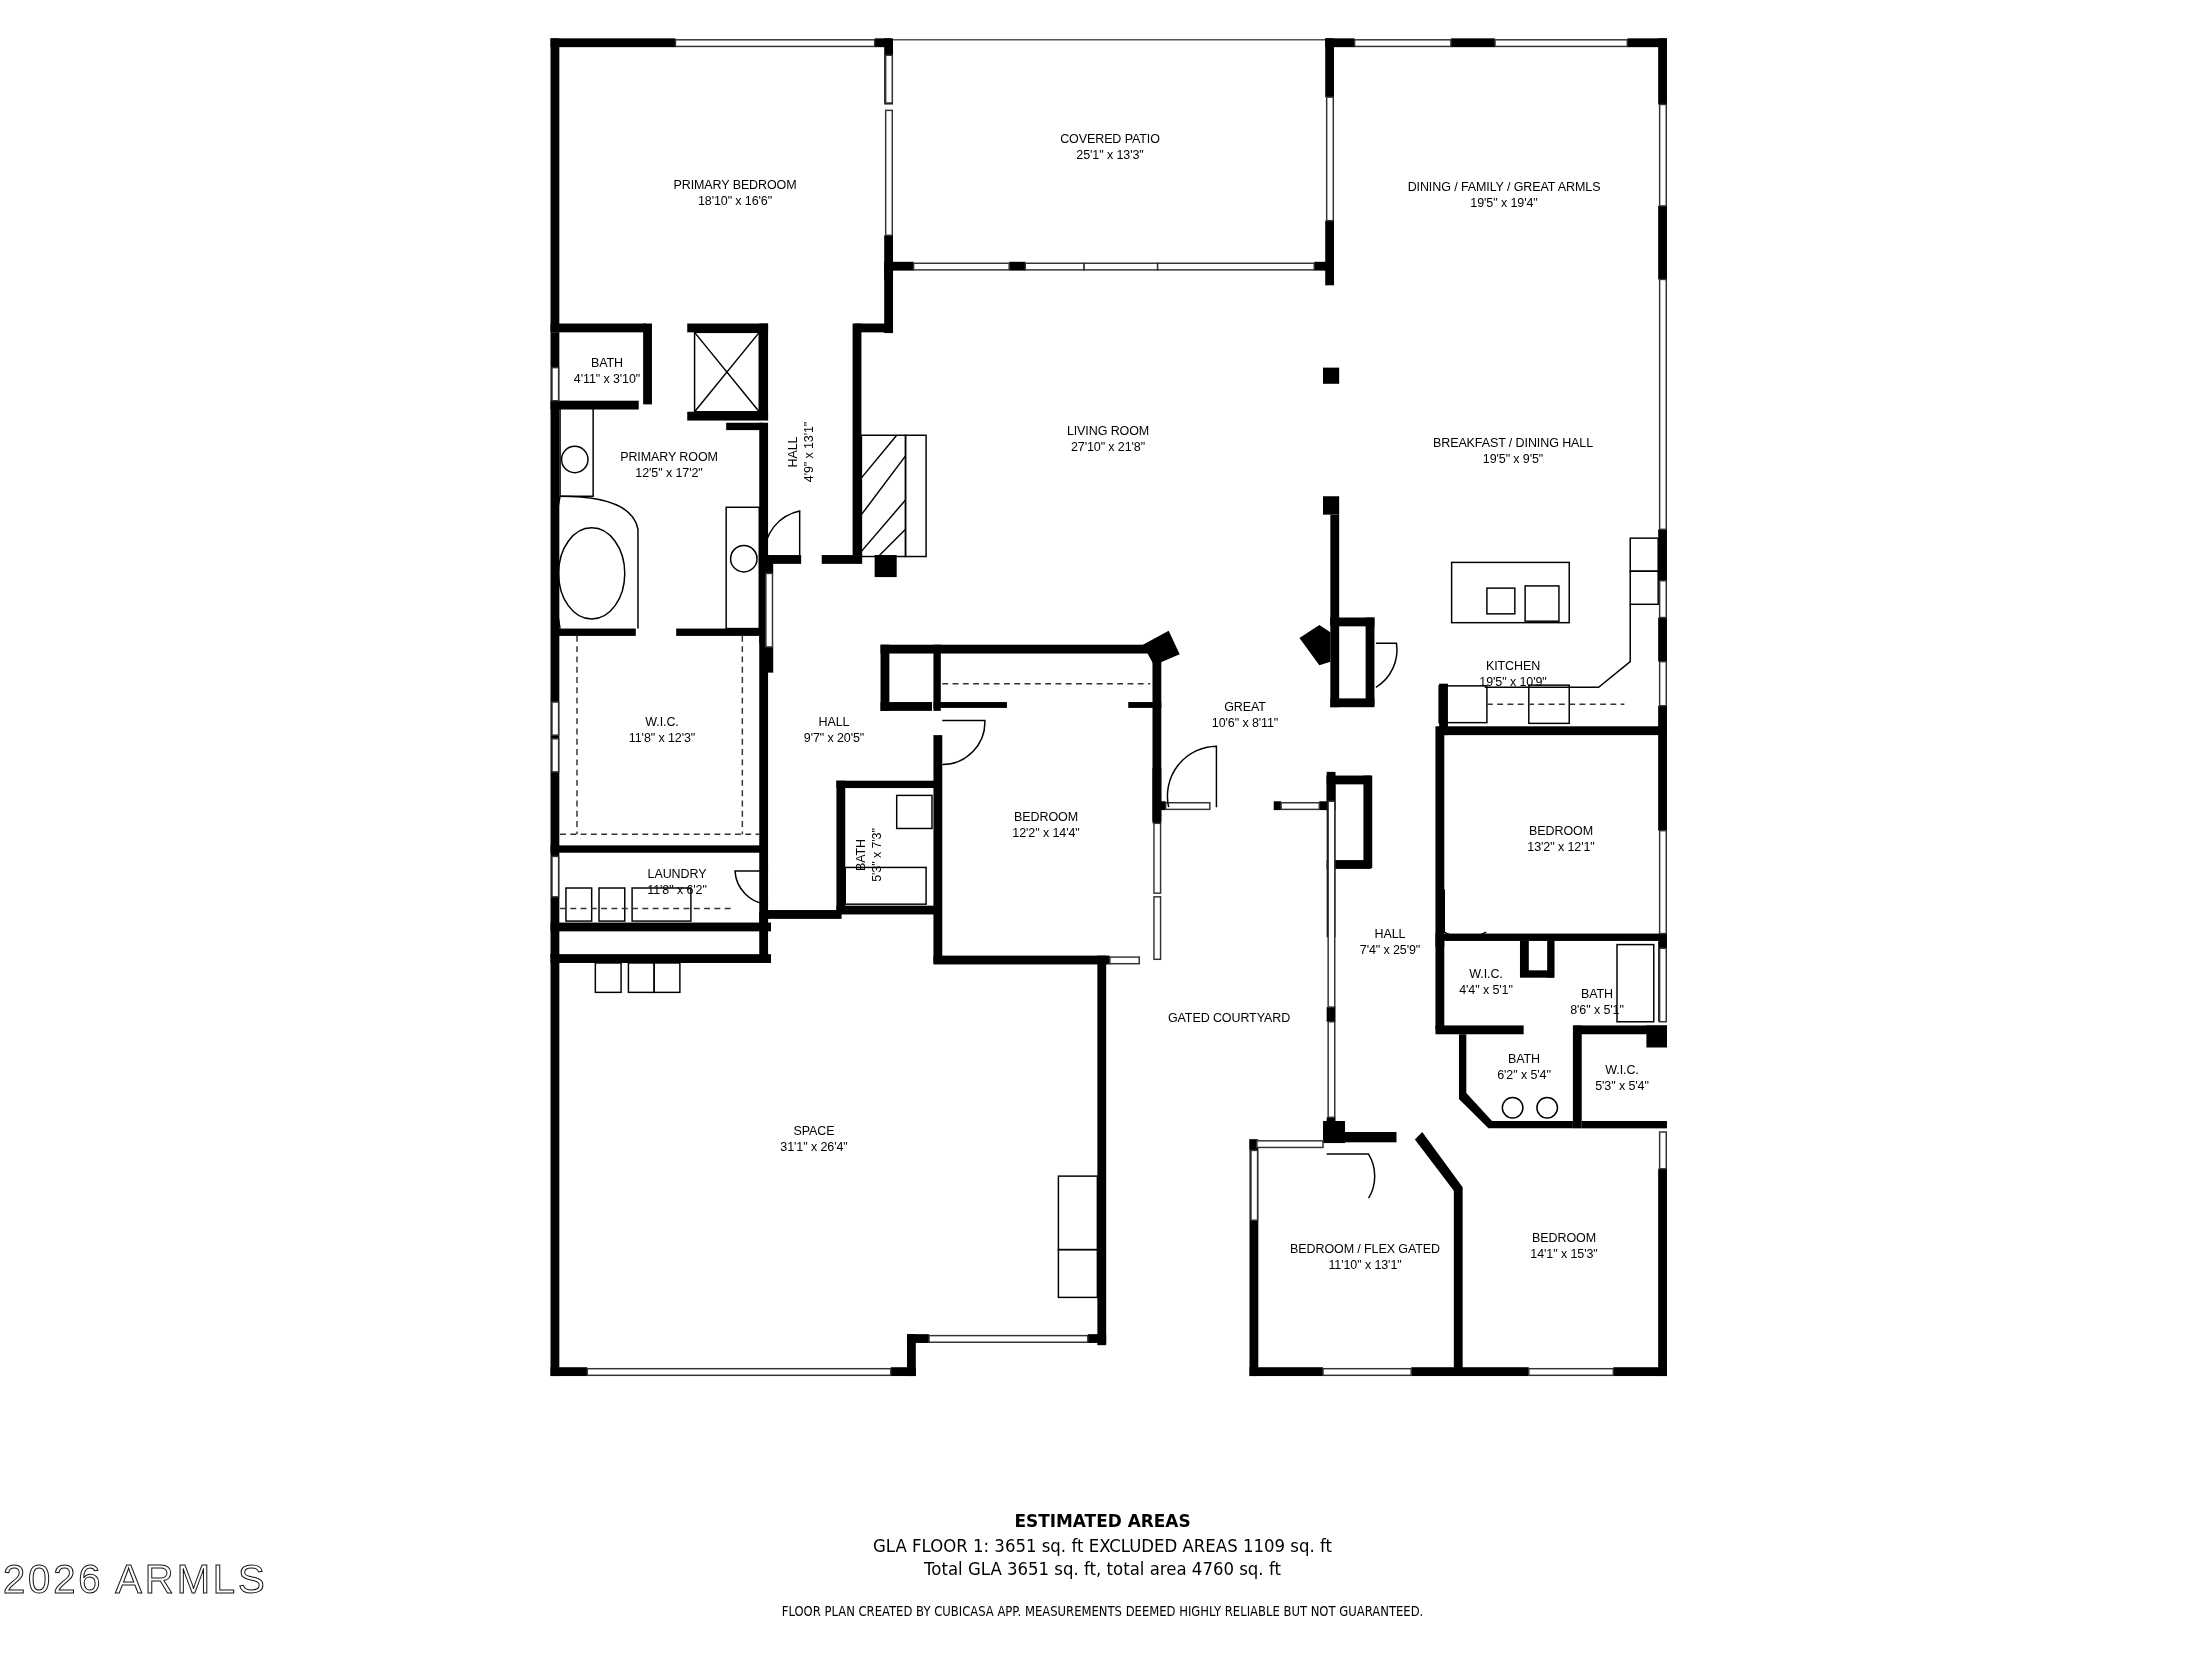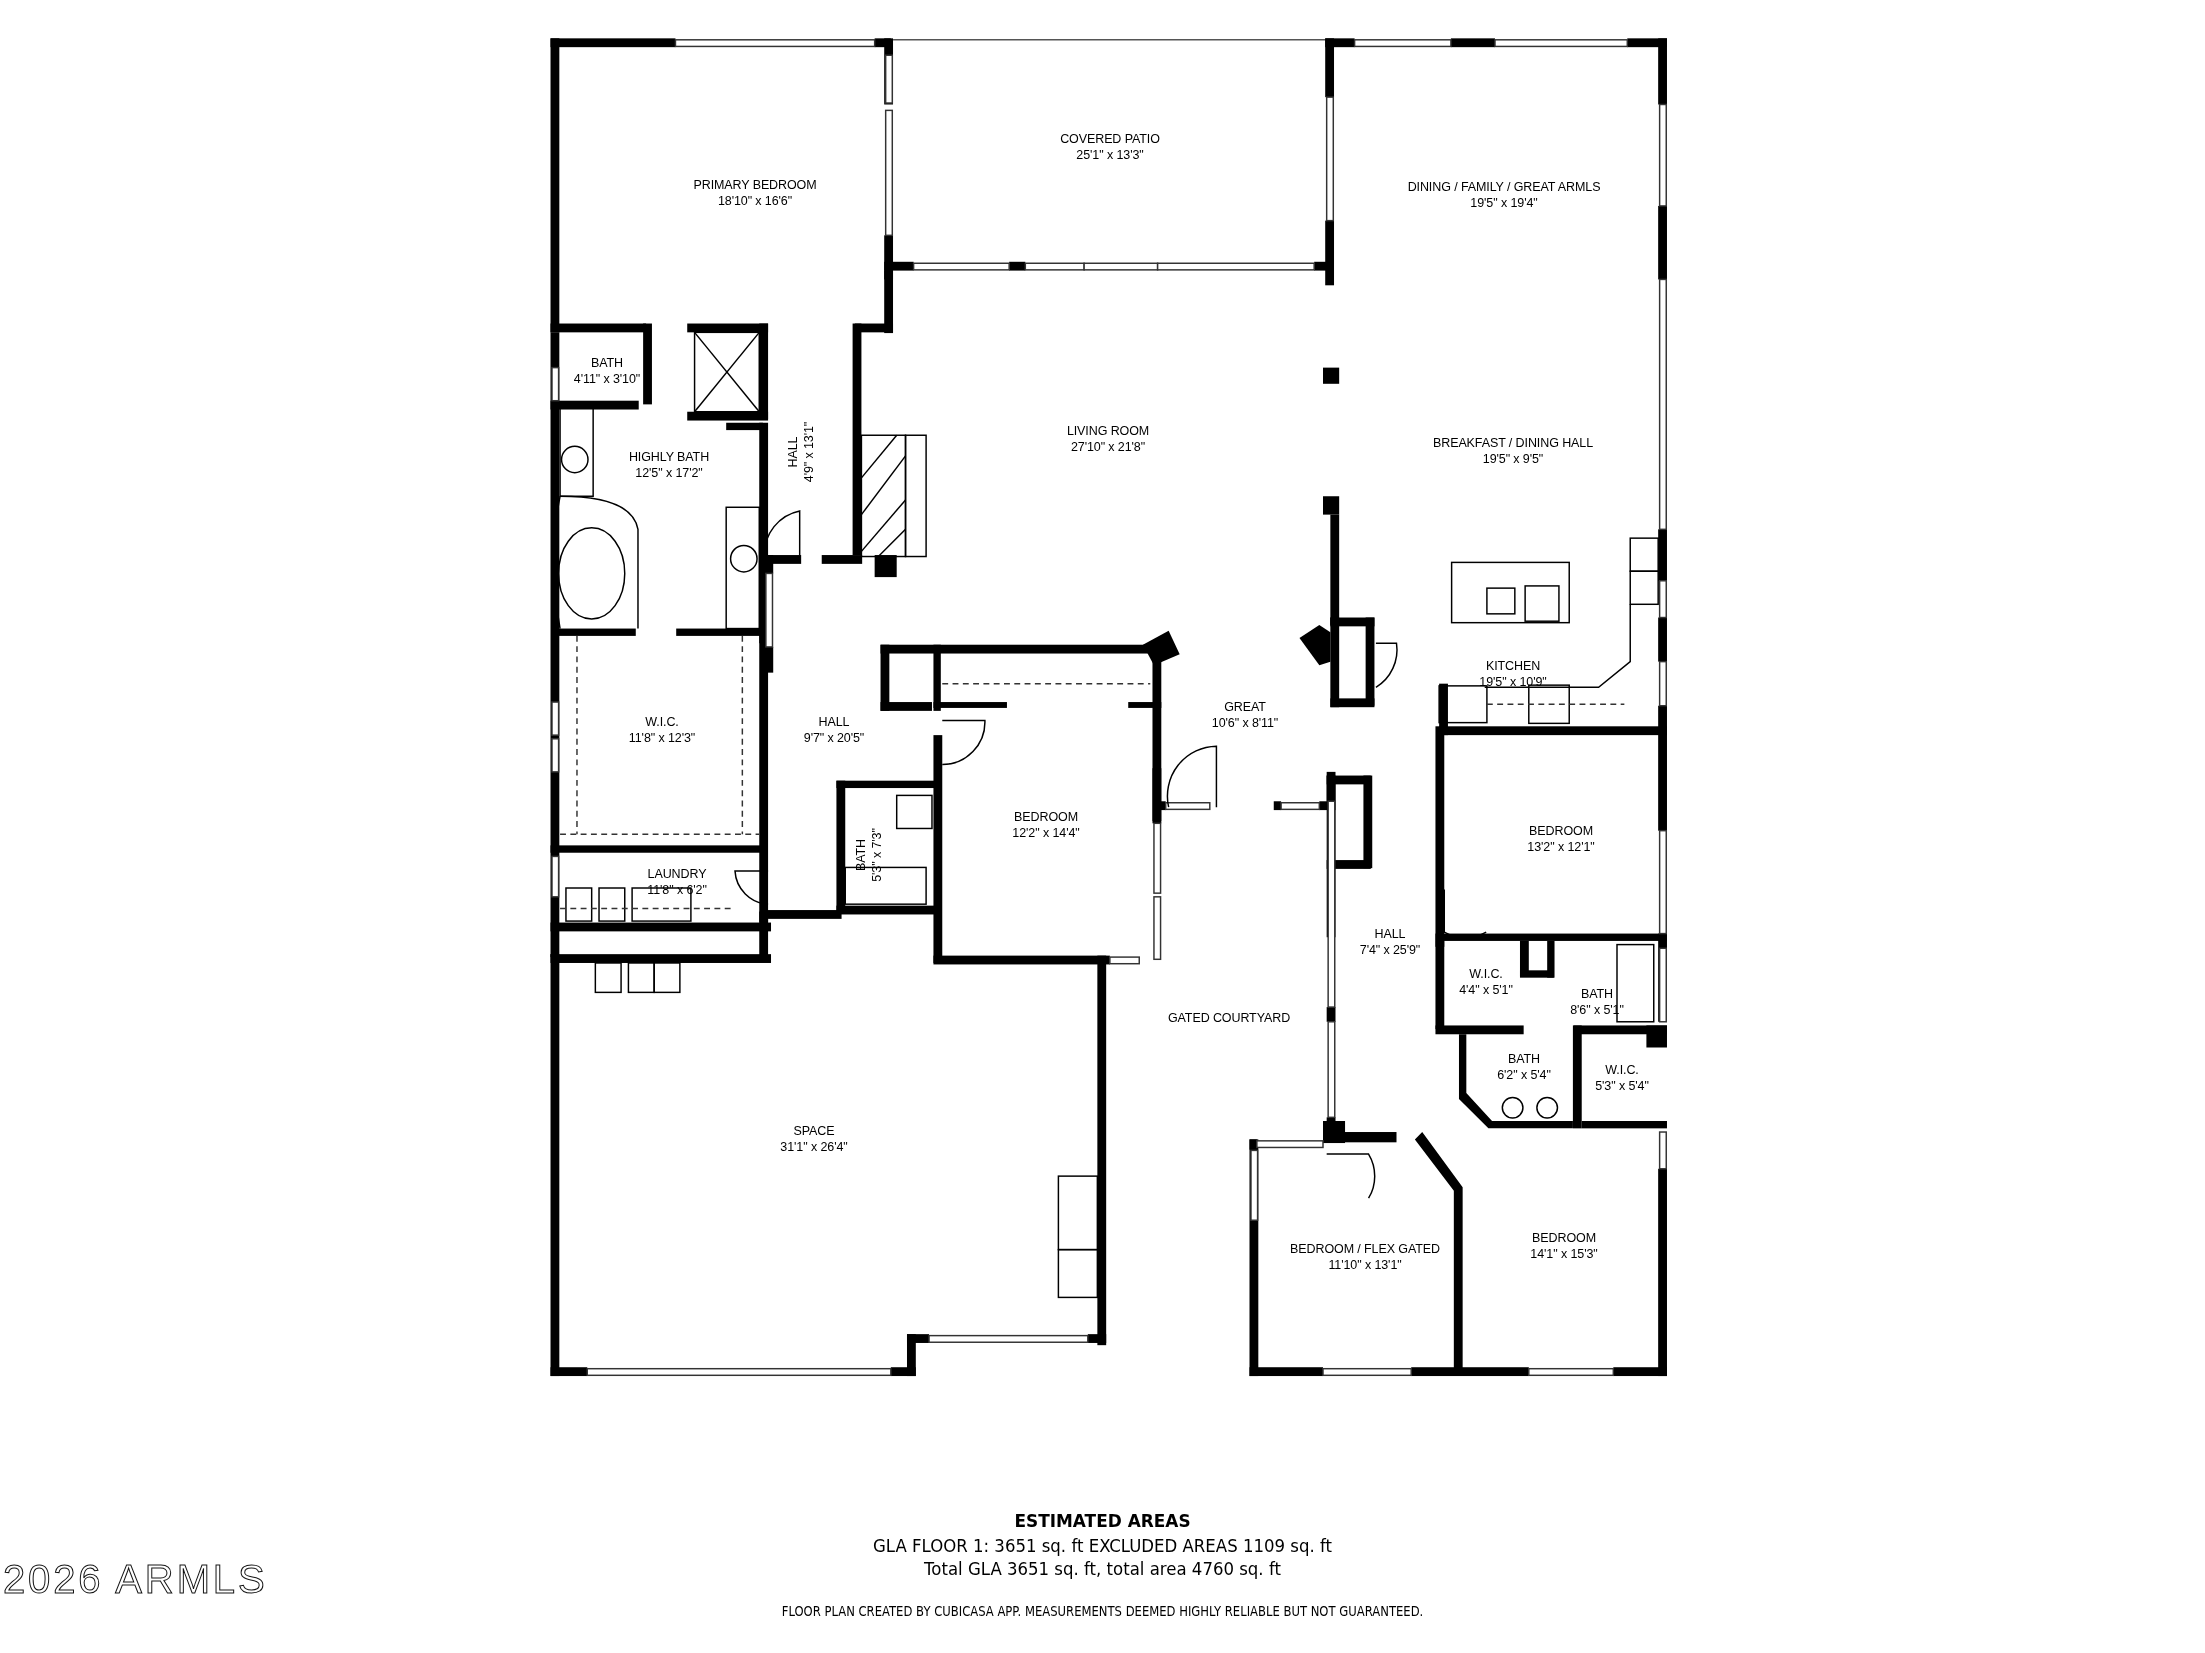--- a/index.html
+++ b/index.html
@@ -262,38 +262,38 @@
     <path class="thin" d="M1088,756 L1088,695 A60,60 0 0 0 1040,755"></path>
     <path class="thin" d="M1282,980 L1340,980 A58,58 0 0 1 1282,1040"></path>
     <path class="thin" d="M1655,1098 L1655,1015 A68,68 0 0 0 1590,1098"></path>
     <path class="thin" d="M1872,875 L1900,875 A60,60 0 0 1 1872,935"></path>
     <path class="thin" d="M1965,1210 L1965,1268 A58,58 0 0 0 2022,1268"></path>
     <path class="thin" d="M1805,1570 L1862,1570 A58,58 0 0 1 1862,1630"></path>
     <path class="thin" d="M1045,1185 L1000,1185 A48,48 0 0 0 1045,1230"></path>
   </g>
 </svg>
 
-<div class="room-label" style="left:755px;top:193px">
+<div class="room-label" style="left:735px;top:193px">
   <span class="nm">PRIMARY BEDROOM</span>
   <span class="dm">18'10" x 16'6"</span>
 </div>
 <div class="room-label" style="left:1110px;top:147px">
   <span class="nm">COVERED PATIO</span>
   <span class="dm">25'1" x 13'3"</span>
 </div>
 <div class="room-label" style="left:1504px;top:195px">
   <span class="nm">DINING / FAMILY / GREAT ARMLS</span>
   <span class="dm">19'5" x 19'4"</span>
 </div>
 <div class="room-label" style="left:607px;top:371px">
   <span class="nm">BATH</span>
   <span class="dm">4'11" x 3'10"</span>
 </div>
 <div class="room-label" style="left:669px;top:465px">
-  <span class="nm">HIGHLY BATH</span>
+  <span class="nm">PRIMARY ROOM</span>
   <span class="dm">12'5" x 17'2"</span>
 </div>
 <div class="room-label rot" style="left:801px;top:452px">
   <span class="nm">HALL</span>
   <span class="dm">4'9" x 13'1"</span>
 </div>
 <div class="room-label" style="left:1108px;top:439px">
   <span class="nm">LIVING ROOM</span>
   <span class="dm">27'10" x 21'8"</span>
 </div>

